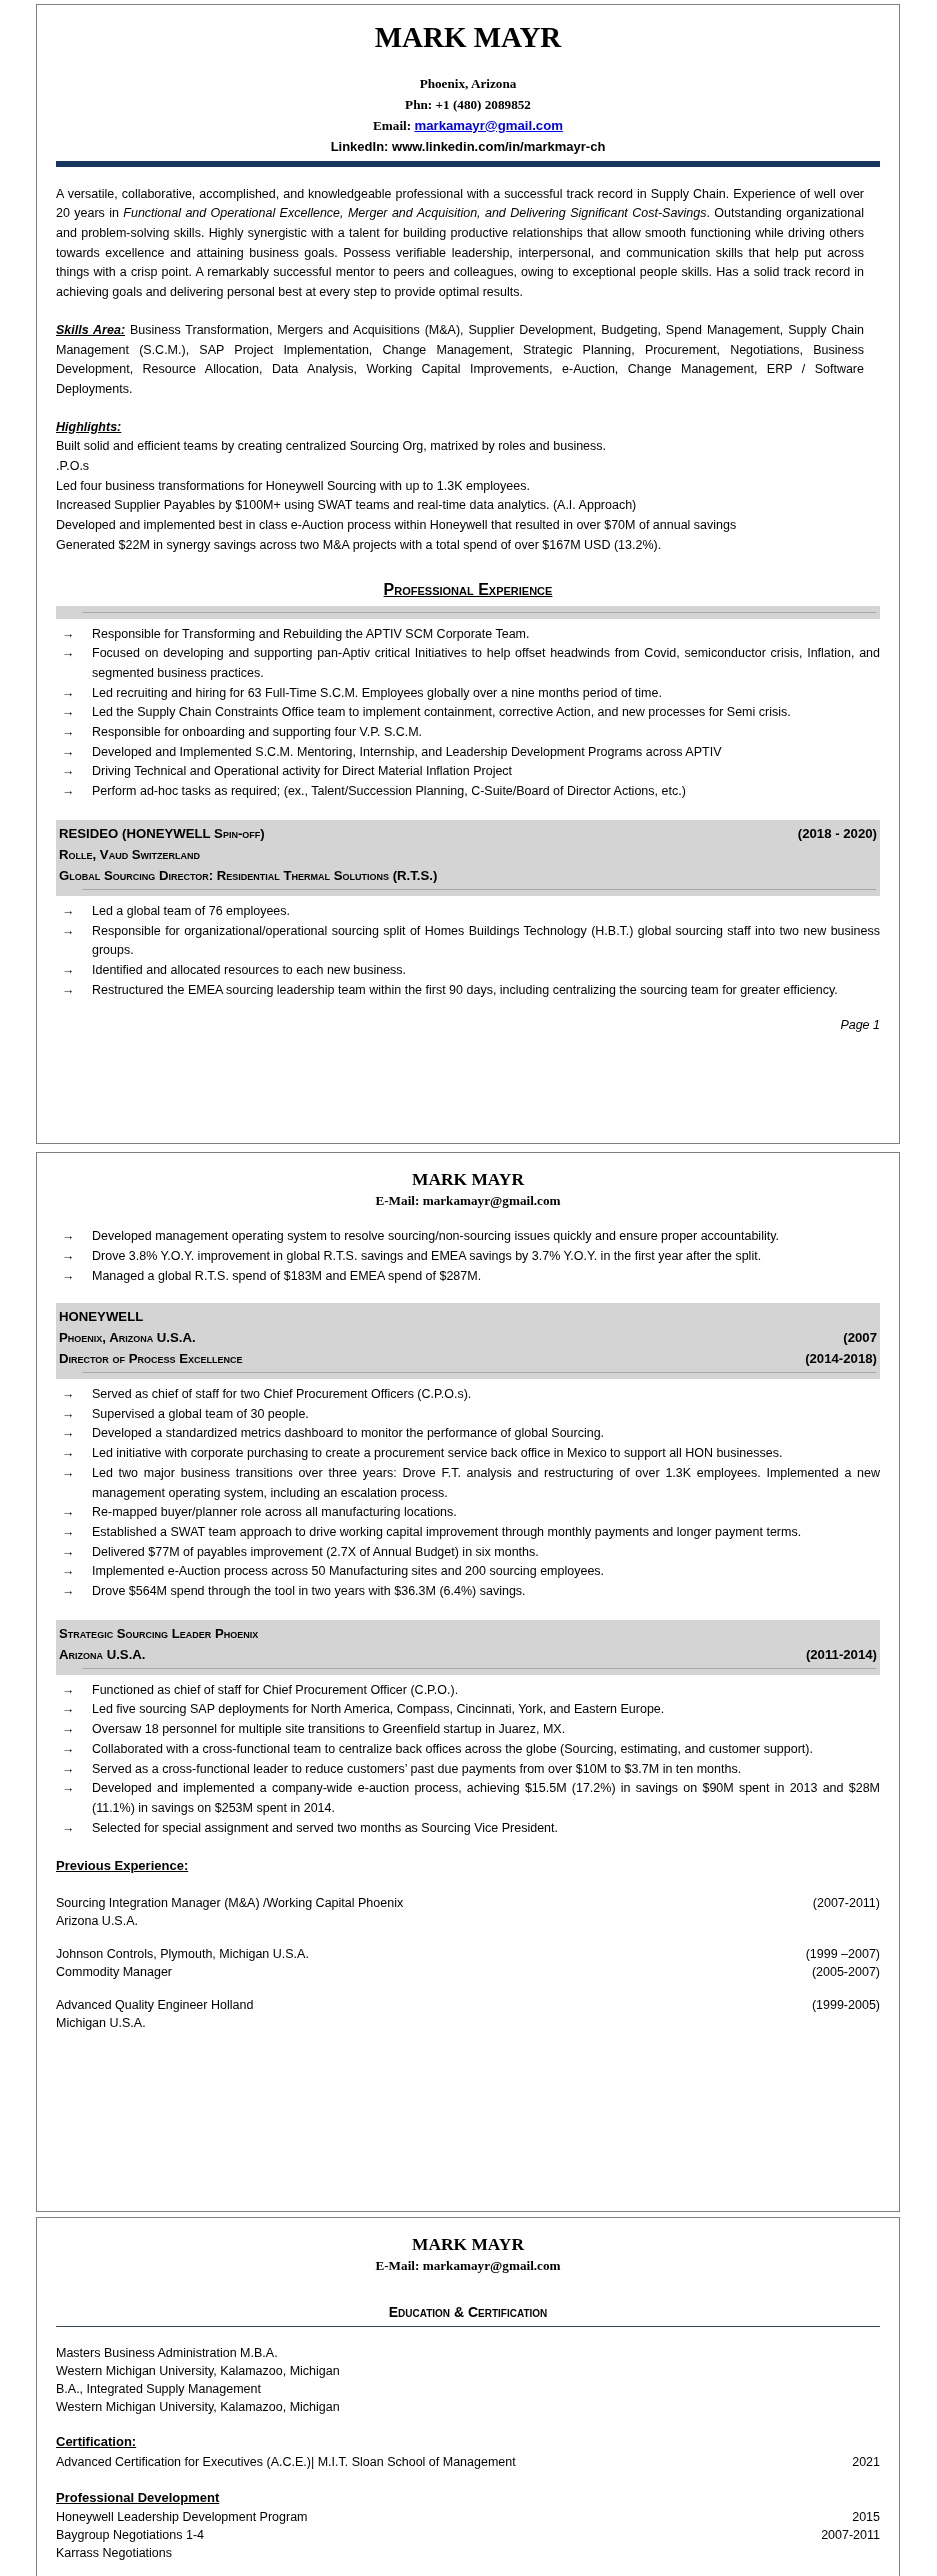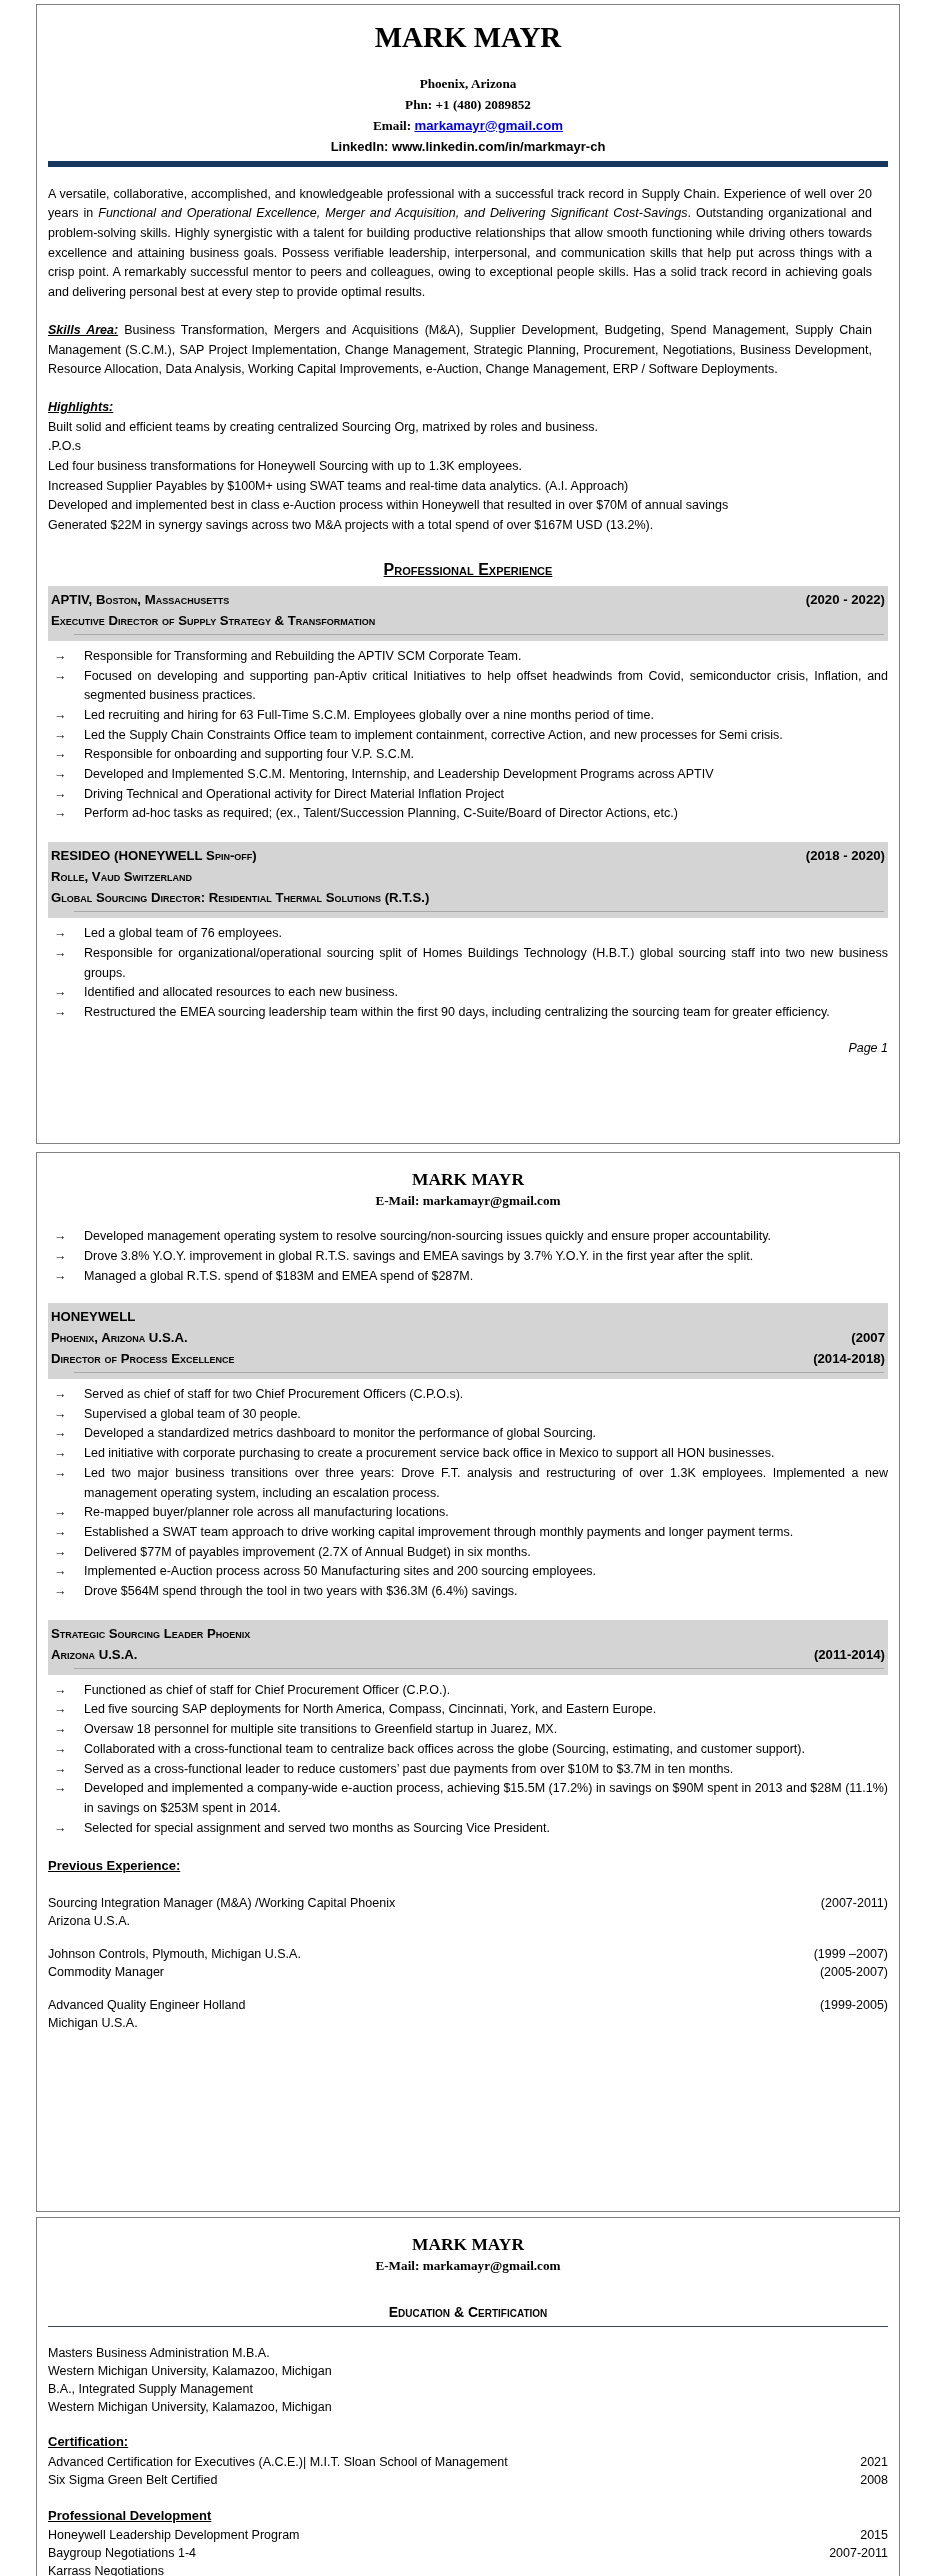--- a/index.html
+++ b/index.html
@@ -13,21 +13,21 @@
   html,body{margin:0;padding:0;}
   body{
     width:937px;height:2576px;overflow:hidden;position:relative;
     background:#ffffff;color:#000;
     font-family:"Liberation Sans","DejaVu Sans",sans-serif;
     font-size:12.5px;line-height:19.7px;
   }
   .page{
     position:absolute;left:36px;width:864px;background:#fff;
     border:1.5px solid var(--page-border);box-sizing:border-box;
-    padding:0 11px;overflow:hidden;
+    padding:0 19px;overflow:hidden;
   }
   #page1{top:3.8px;height:1140px;}
   #page2{top:1152px;height:1060px;}
   #page3{top:2217px;height:529px;}
 
   .doc-title{
     font-family:"Liberation Serif","DejaVu Serif",serif;
     font-weight:bold;font-size:29px;line-height:32px;
     text-align:center;margin-top:16.6px;
   }
@@ -112,30 +112,20 @@
       <div class="line">Led four business transformations for Honeywell Sourcing with up to 1.3K employees.</div>
       <div class="line">Increased Supplier Payables by $100M+ using SWAT teams and real-time data analytics. (A.I. Approach)</div>
       <div class="line">Developed and implemented best in class e-Auction process within Honeywell that resulted in over $70M of annual savings</div>
       <div class="line">Generated $22M in synergy savings across two M&amp;A projects with a total spend of over $167M USD (13.2%).</div>
     </div>
 
   <div class="gap-l"></div>
   <div class="sec-head"><span class="u">Professional Experience</span></div>
 
   <div class="band">
-    <div>
-        <div class="hrow">
-          <span>APTIV, Boston, Massachusetts</span>
-          <span>(2020 - 2022)</span>
-        </div>
-        <div class="hrow">
-          <span>Executive Director of Supply Strategy &amp; Transformation</span>
-          <span></span>
-        </div>
-      </div>
     <div class="band-rule"></div>
   </div>
   <div class="bullets">
       <div class="bullet">
         <span class="arrow">→</span>
         <span class="btext">Responsible for Transforming and Rebuilding the APTIV SCM Corporate Team.</span>
       </div>
       <div class="bullet">
         <span class="arrow">→</span>
         <span class="btext">Focused on developing and supporting pan-Aptiv critical Initiatives to help offset headwinds from Covid, semiconductor crisis, Inflation, and segmented business practices.</span>
@@ -383,24 +373,20 @@
       <div class="line">Western Michigan University, Kalamazoo, Michigan</div>
     </div>
 
   <div class="gap-s"></div>
   <div class="plain-label" style="display:inline-block">Certification:</div>
   <div class="rows-plain">
       <div class="hrow">
         <span>Advanced Certification for Executives (A.C.E.)| M.I.T. Sloan School of Management</span>
         <span>2021</span>
       </div>
-      <div class="hrow">
-        <span>Six Sigma Green Belt Certified</span>
-        <span>2008</span>
-      </div>
     </div>
 
   <div class="gap-s"></div>
   <div class="plain-label" style="display:inline-block">Professional Development</div>
   <div class="rows-plain">
       <div class="hrow">
         <span>Honeywell Leadership Development Program</span>
         <span>2015</span>
       </div>
       <div class="hrow">

